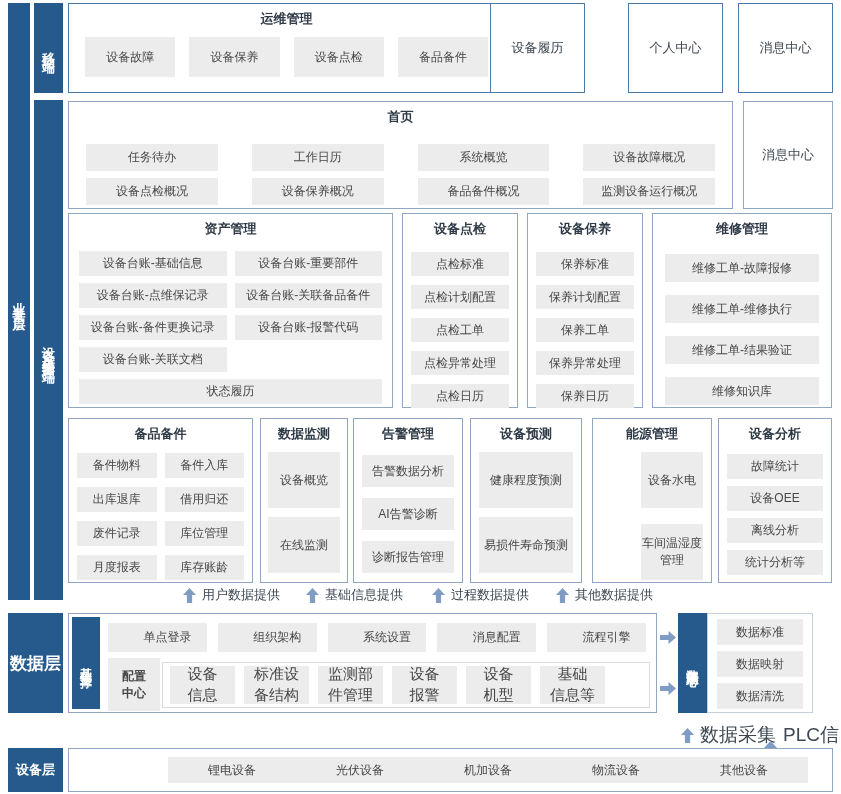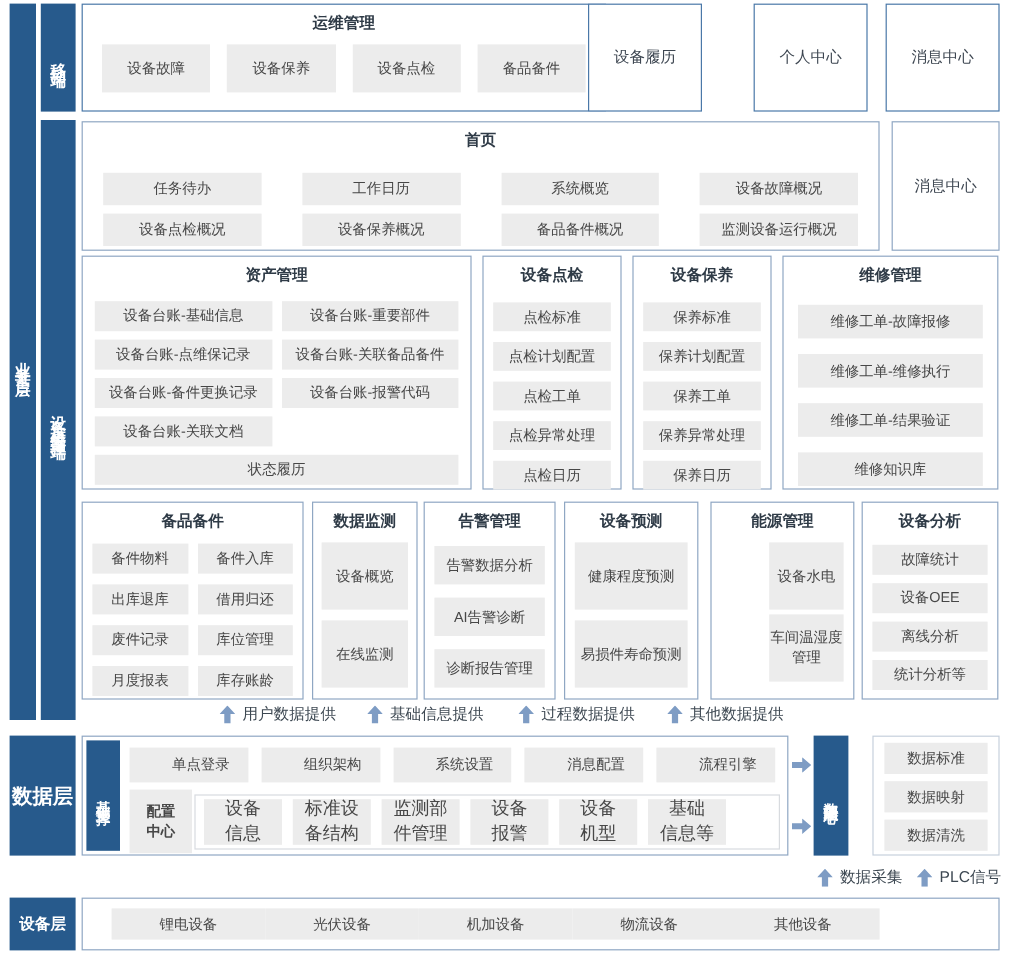--- a/index.html
+++ b/index.html
@@ -56,21 +56,21 @@
   #sec-monitor{left:260px;top:418px;width:88px;height:165px;}
   #sec-monitor .vlist{top:33px;left:7px;right:7px;gap:9px;}
   #sec-monitor .chip{height:56px;}
   #sec-alarm{left:353px;top:418px;width:110px;height:165px;}
   #sec-alarm .vlist{top:36px;gap:11px;}
   #sec-alarm .chip{height:32px;}
   #sec-predict{left:470px;top:418px;width:112px;height:165px;}
   #sec-predict .vlist{top:33px;gap:9px;}
   #sec-predict .chip{height:56px;}
   #sec-energy{left:592px;top:418px;width:120px;height:165px;}
-  #sec-energy .vlist{top:33px;gap:4px;padding-left:40px;}
+  #sec-energy .vlist{top:33px;gap:16px;padding-left:40px;}
   #sec-energy .chip{height:56px;}
   #sec-analysis{left:718px;top:418px;width:114px;height:165px;}
   #sec-analysis .vlist{top:35px;gap:7px;}
   #sec-analysis .chip{height:25px;}
 
   
   .flow{position:absolute;top:586px;display:flex;align-items:center;gap:6px;font-size:13px;color:#3d4852;}
   #flow-0{left:183px;} #flow-1{left:306px;} #flow-2{left:432px;} #flow-3{left:556px;}
   .icon{display:inline-flex;align-items:center;justify-content:center;}
 
@@ -82,28 +82,28 @@
   #base-row1{position:absolute;left:39px;right:10px;top:9px;display:flex;gap:11px;}
   #base-row1 .chip{flex:1;height:29px;padding-left:20px;}
   #base-row2{position:absolute;left:39px;top:44px;right:6px;height:53px;display:flex;align-items:center;}
   #config-chip{width:52px;height:53px;font-weight:bold;white-space:pre-line;line-height:1.4;font-size:12px;}
   #config-strip{margin-left:2px;border:1px solid #d8dbdf;height:46px;display:flex;align-items:center;gap:9px;padding:0 7px;flex:1;box-sizing:border-box;}
   #config-strip .chip{width:65px;height:38px;white-space:pre-line;line-height:1.35;font-size:15px;}
   .rarrow{position:absolute;left:660px;}
   #arrow-r0{top:631px;} #arrow-r1{top:682px;}
   #bar-gov{left:678px;top:613px;width:29px;height:100px;}
   #bar-gov .vtext{font-size:12px;letter-spacing:1px;}
-  #box-gov{left:707px;top:613px;width:106px;height:100px;border:1px solid #c6d0dc;display:flex;flex-direction:column;gap:6px;padding:5px 9px;margin-left:20px;}
+  #box-gov{left:707px;top:613px;width:106px;height:100px;border:1px solid #c6d0dc;display:flex;flex-direction:column;gap:6px;padding:5px 9px;}
   #box-gov .chip{height:26px;flex:0 0 auto;}
-  .dlabel{position:absolute;top:722px;display:flex;align-items:center;gap:6px;font-size:13px;color:#3d4852;}
+  .dlabel{position:absolute;top:722px;display:flex;align-items:center;gap:6px;font-size:19px;color:#3d4852;}
   #dl-0{left:681px;} #dl-1{left:764px;}
 
   
   #lbl-device{left:8px;top:748px;width:55px;height:44px;font-size:13px;font-weight:bold;}
-  #sec-device{left:68px;top:748px;width:765px;height:44px;display:flex;align-items:center;justify-content:flex-start;padding:0 24px;}
+  #sec-device{left:68px;top:748px;width:765px;height:44px;display:flex;align-items:center;justify-content:flex-end;padding:0 24px;}
   #sec-device .chip{width:128px;height:26px;}
 </style>
 </head>
 <body>
 
 <div class="canvas">
 
   <div class="bar" id="bar-business">
       <span class="vtext">业务平台层</span>
     </div>

